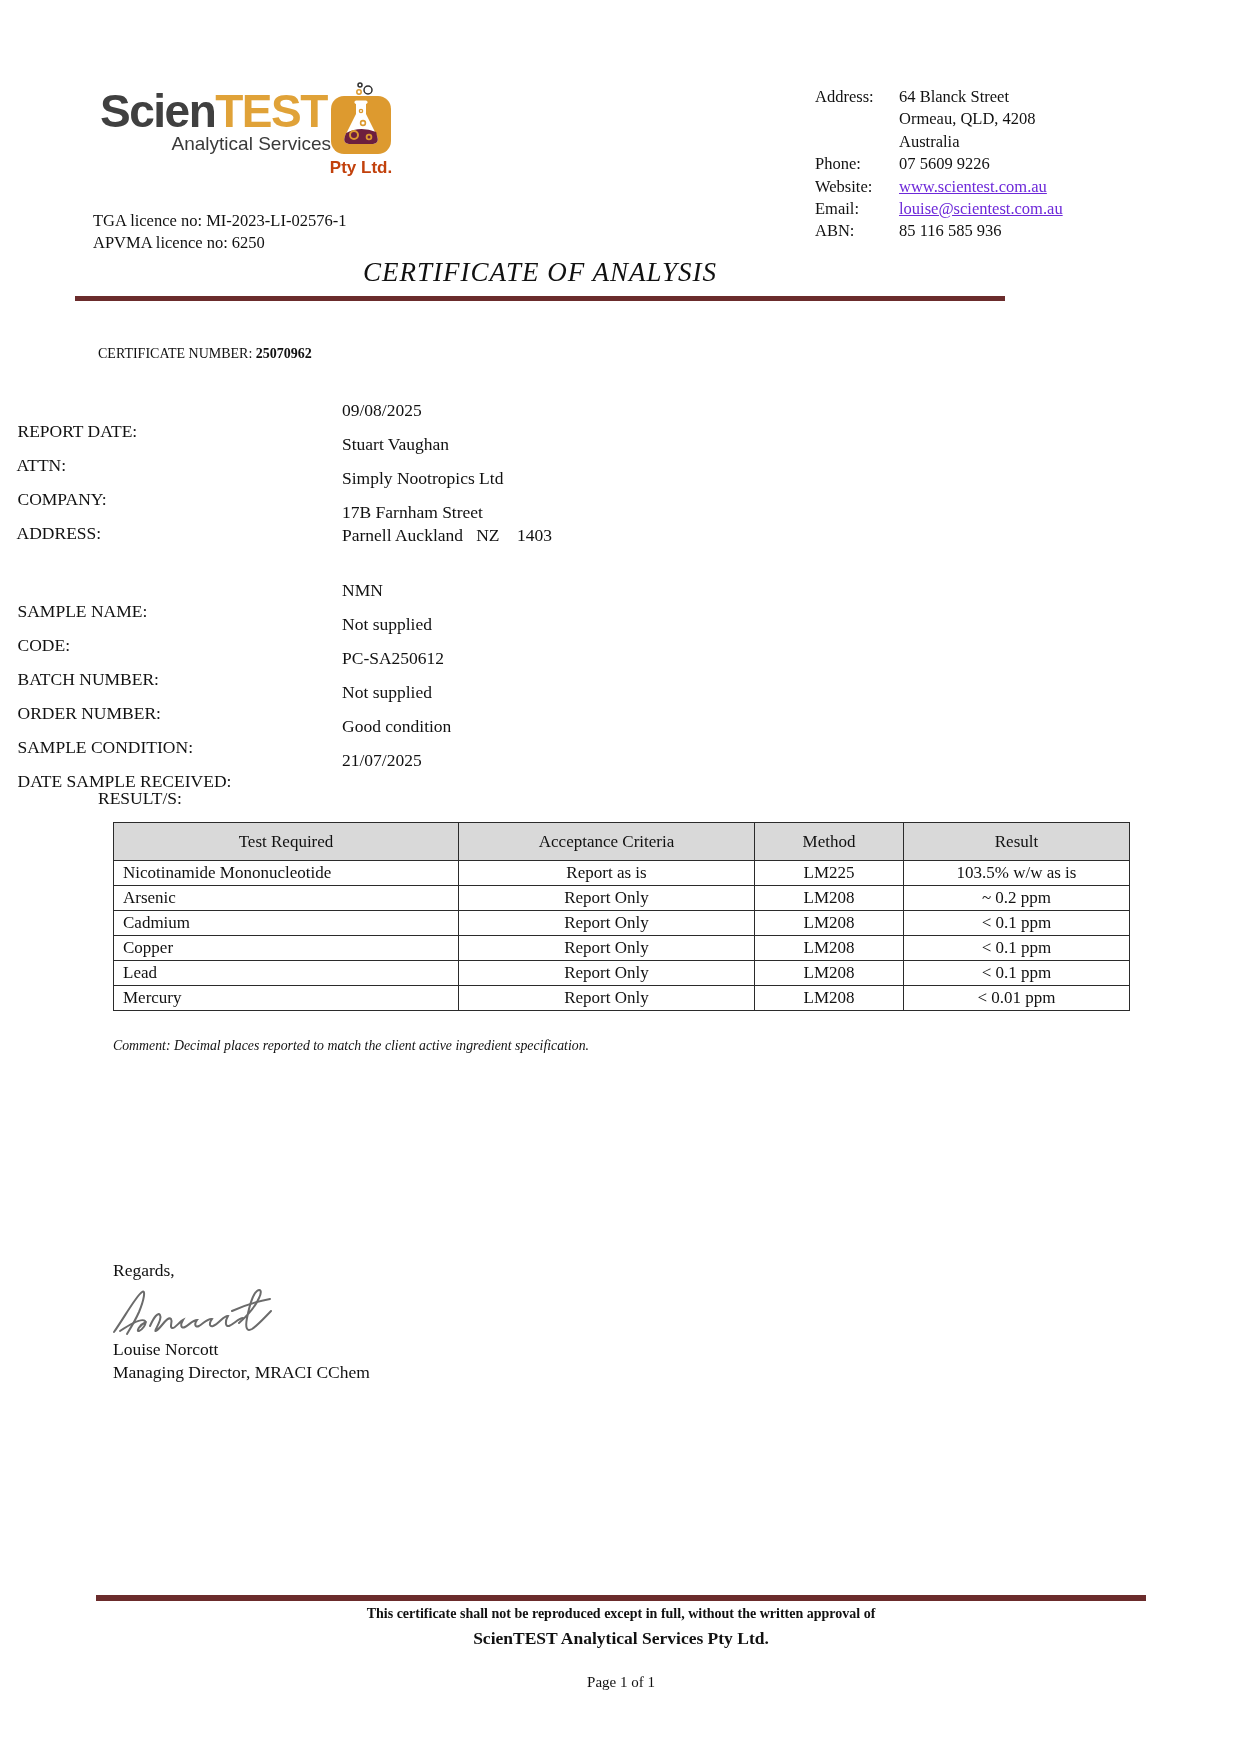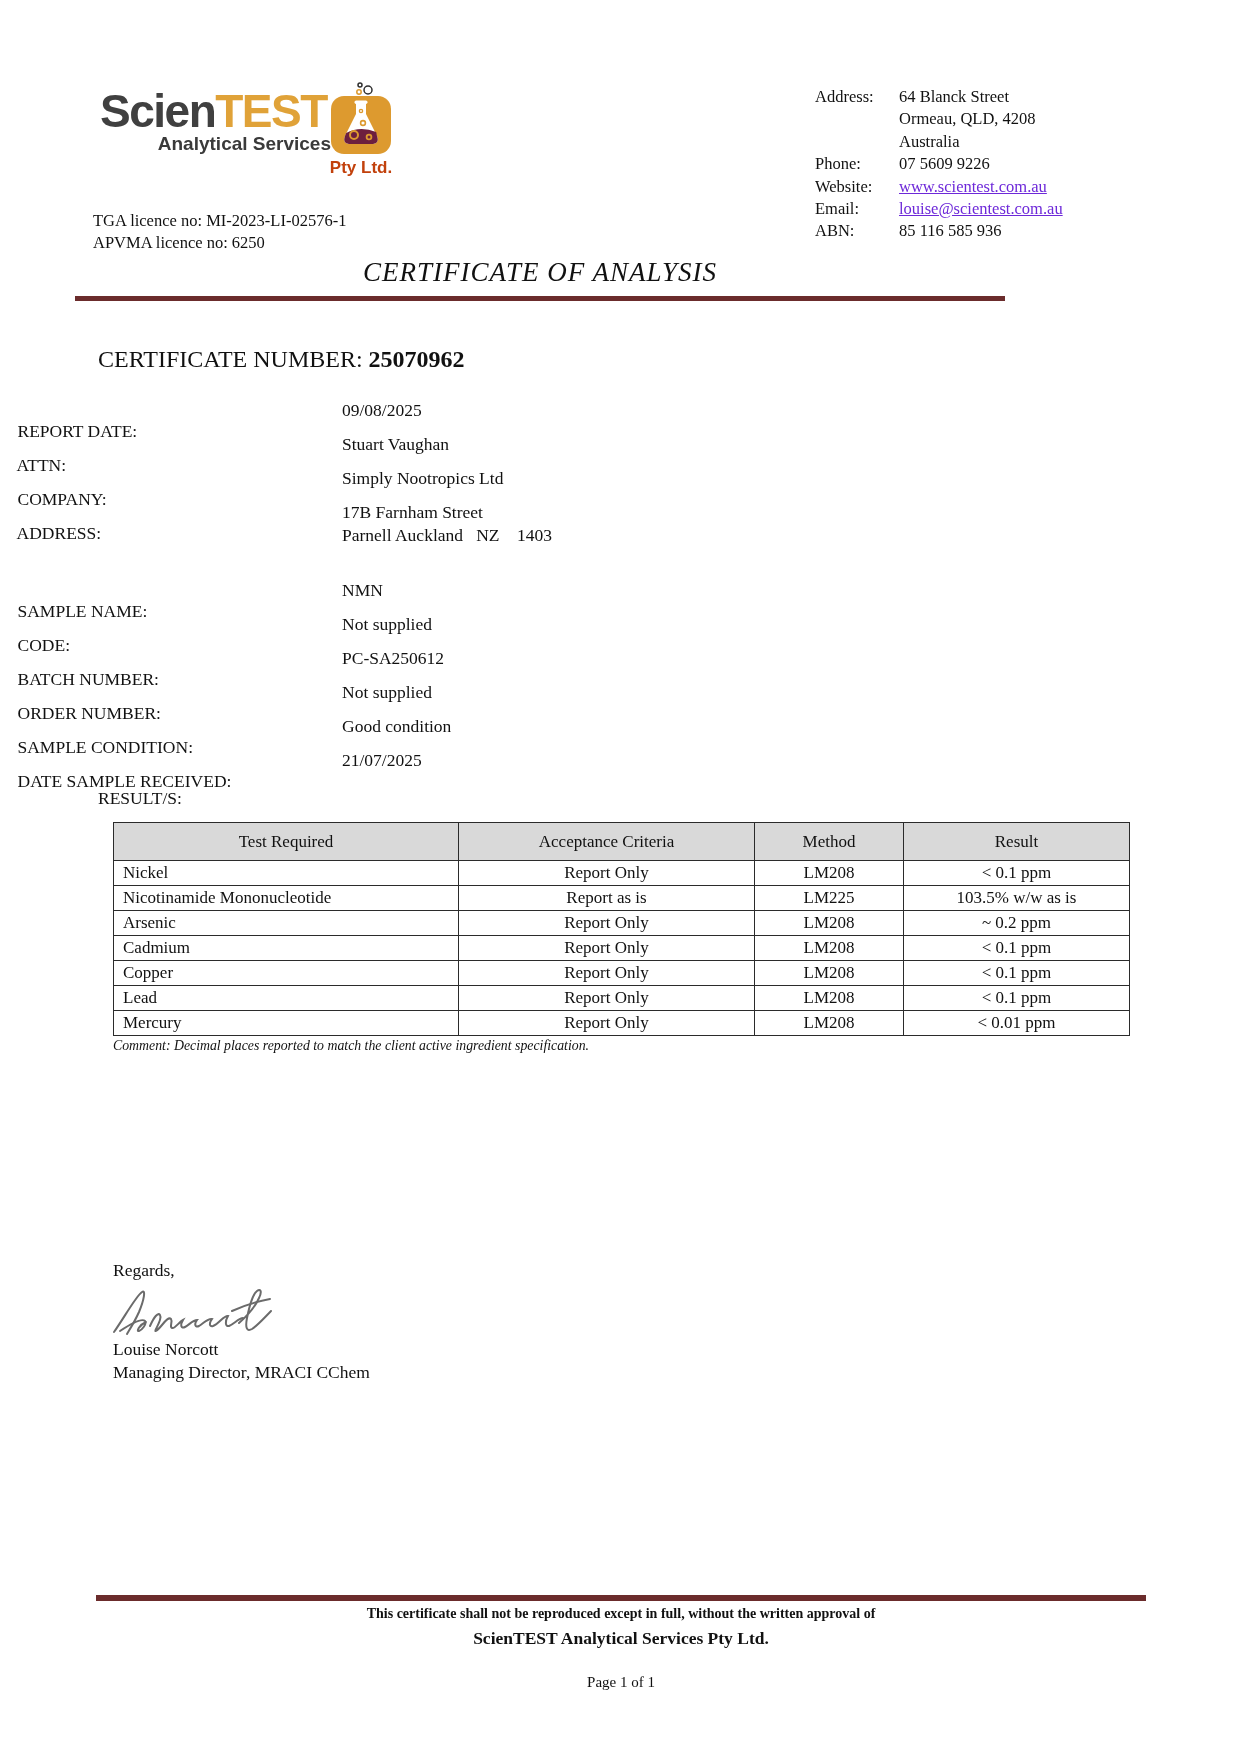--- a/index.html
+++ b/index.html
@@ -6,41 +6,41 @@
   .page{
     position:relative;width:1241px;height:1755px;margin:0 auto;background:#ffffff;
     font-family:"Liberation Serif",serif;color:#111;overflow:hidden;
   }
   .abs{position:absolute;}
 
   
   .wordmark{left:100px;top:90px;font-family:"Liberation Sans",sans-serif;font-weight:bold;font-size:46px;letter-spacing:-1.5px;line-height:42px;white-space:nowrap;}
   .wordmark .scien{color:#404040;}
   .wordmark .test{color:#e0a238;}
-  .logo-sub{left:100px;top:133px;width:231px;text-align:right;font-family:"Liberation Sans",sans-serif;font-weight:bold;font-size:19px;color:#3a3a3a;}
+  .logo-sub{left:100px;top:133px;width:231px;text-align:right;font-family:"Liberation Sans",sans-serif;font-weight:normal;font-size:19px;color:#3a3a3a;}
   .pty{left:326px;top:158px;width:70px;text-align:center;font-family:"Liberation Sans",sans-serif;font-weight:bold;font-size:17px;color:#c2410c;}
 
   
   .licences{left:93px;top:210px;font-size:16.5px;line-height:22px;}
 
   
   .contact{left:815px;top:86px;font-size:16.5px;line-height:22.4px;}
   .contact .row{display:flex;}
   .contact .lbl{width:84px;flex:0 0 84px;}
   .contact .val{white-space:pre;}
   .contact a, .contact .link{color:#6d28d9;text-decoration:underline;cursor:pointer;}
 
   
   .doc-title{left:75px;top:257px;width:930px;text-align:center;font-style:italic;font-size:27px;letter-spacing:1px;white-space:nowrap;}
   .rule{background:#6b2c2c;}
   .rule-title{left:75px;top:296px;width:930px;height:5px;}
   .rule-footer{left:96px;top:1595px;width:1050px;height:6px;}
 
   
-  .certnum{left:98px;top:346px;font-size:24px;}
+  .certnum{left:98px;top:346px;font-size:14px;}
   .certnum b{font-weight:bold;}
   .frow{position:absolute;left:0;width:1000px;font-size:17.5px;white-space:pre;}
   .frow .fval{position:absolute;left:342px;top:0;white-space:pre;}
   .frow .fval2{position:absolute;left:342px;top:23px;white-space:pre;}
 
   .results-label{left:98px;top:788px;font-size:17.5px;}
 
   
   table.results{position:absolute;left:113px;top:822px;border-collapse:collapse;table-layout:fixed;width:1016px;font-size:17px;}
   table.results th{background:#d9d9d9;font-weight:normal;height:29px;border:1.6px solid #2b2b2b;text-align:center;padding:4px;}
@@ -181,26 +181,20 @@
     <thead>
       <tr>
         <th>Test Required</th>
         <th>Acceptance Criteria</th>
         <th>Method</th>
         <th>Result</th>
       </tr>
     </thead>
     <tbody>
       <tr>
-        <td class="c0">Nickel</td>
-        <td>Report Only</td>
-        <td>LM208</td>
-        <td>&lt; 0.1 ppm</td>
-      </tr>
-      <tr>
         <td class="c0">Nicotinamide Mononucleotide</td>
         <td>Report as is</td>
         <td>LM225</td>
         <td>103.5% w/w as is</td>
       </tr>
       <tr>
         <td class="c0">Arsenic</td>
         <td>Report Only</td>
         <td>LM208</td>
         <td>~ 0.2 ppm</td>

